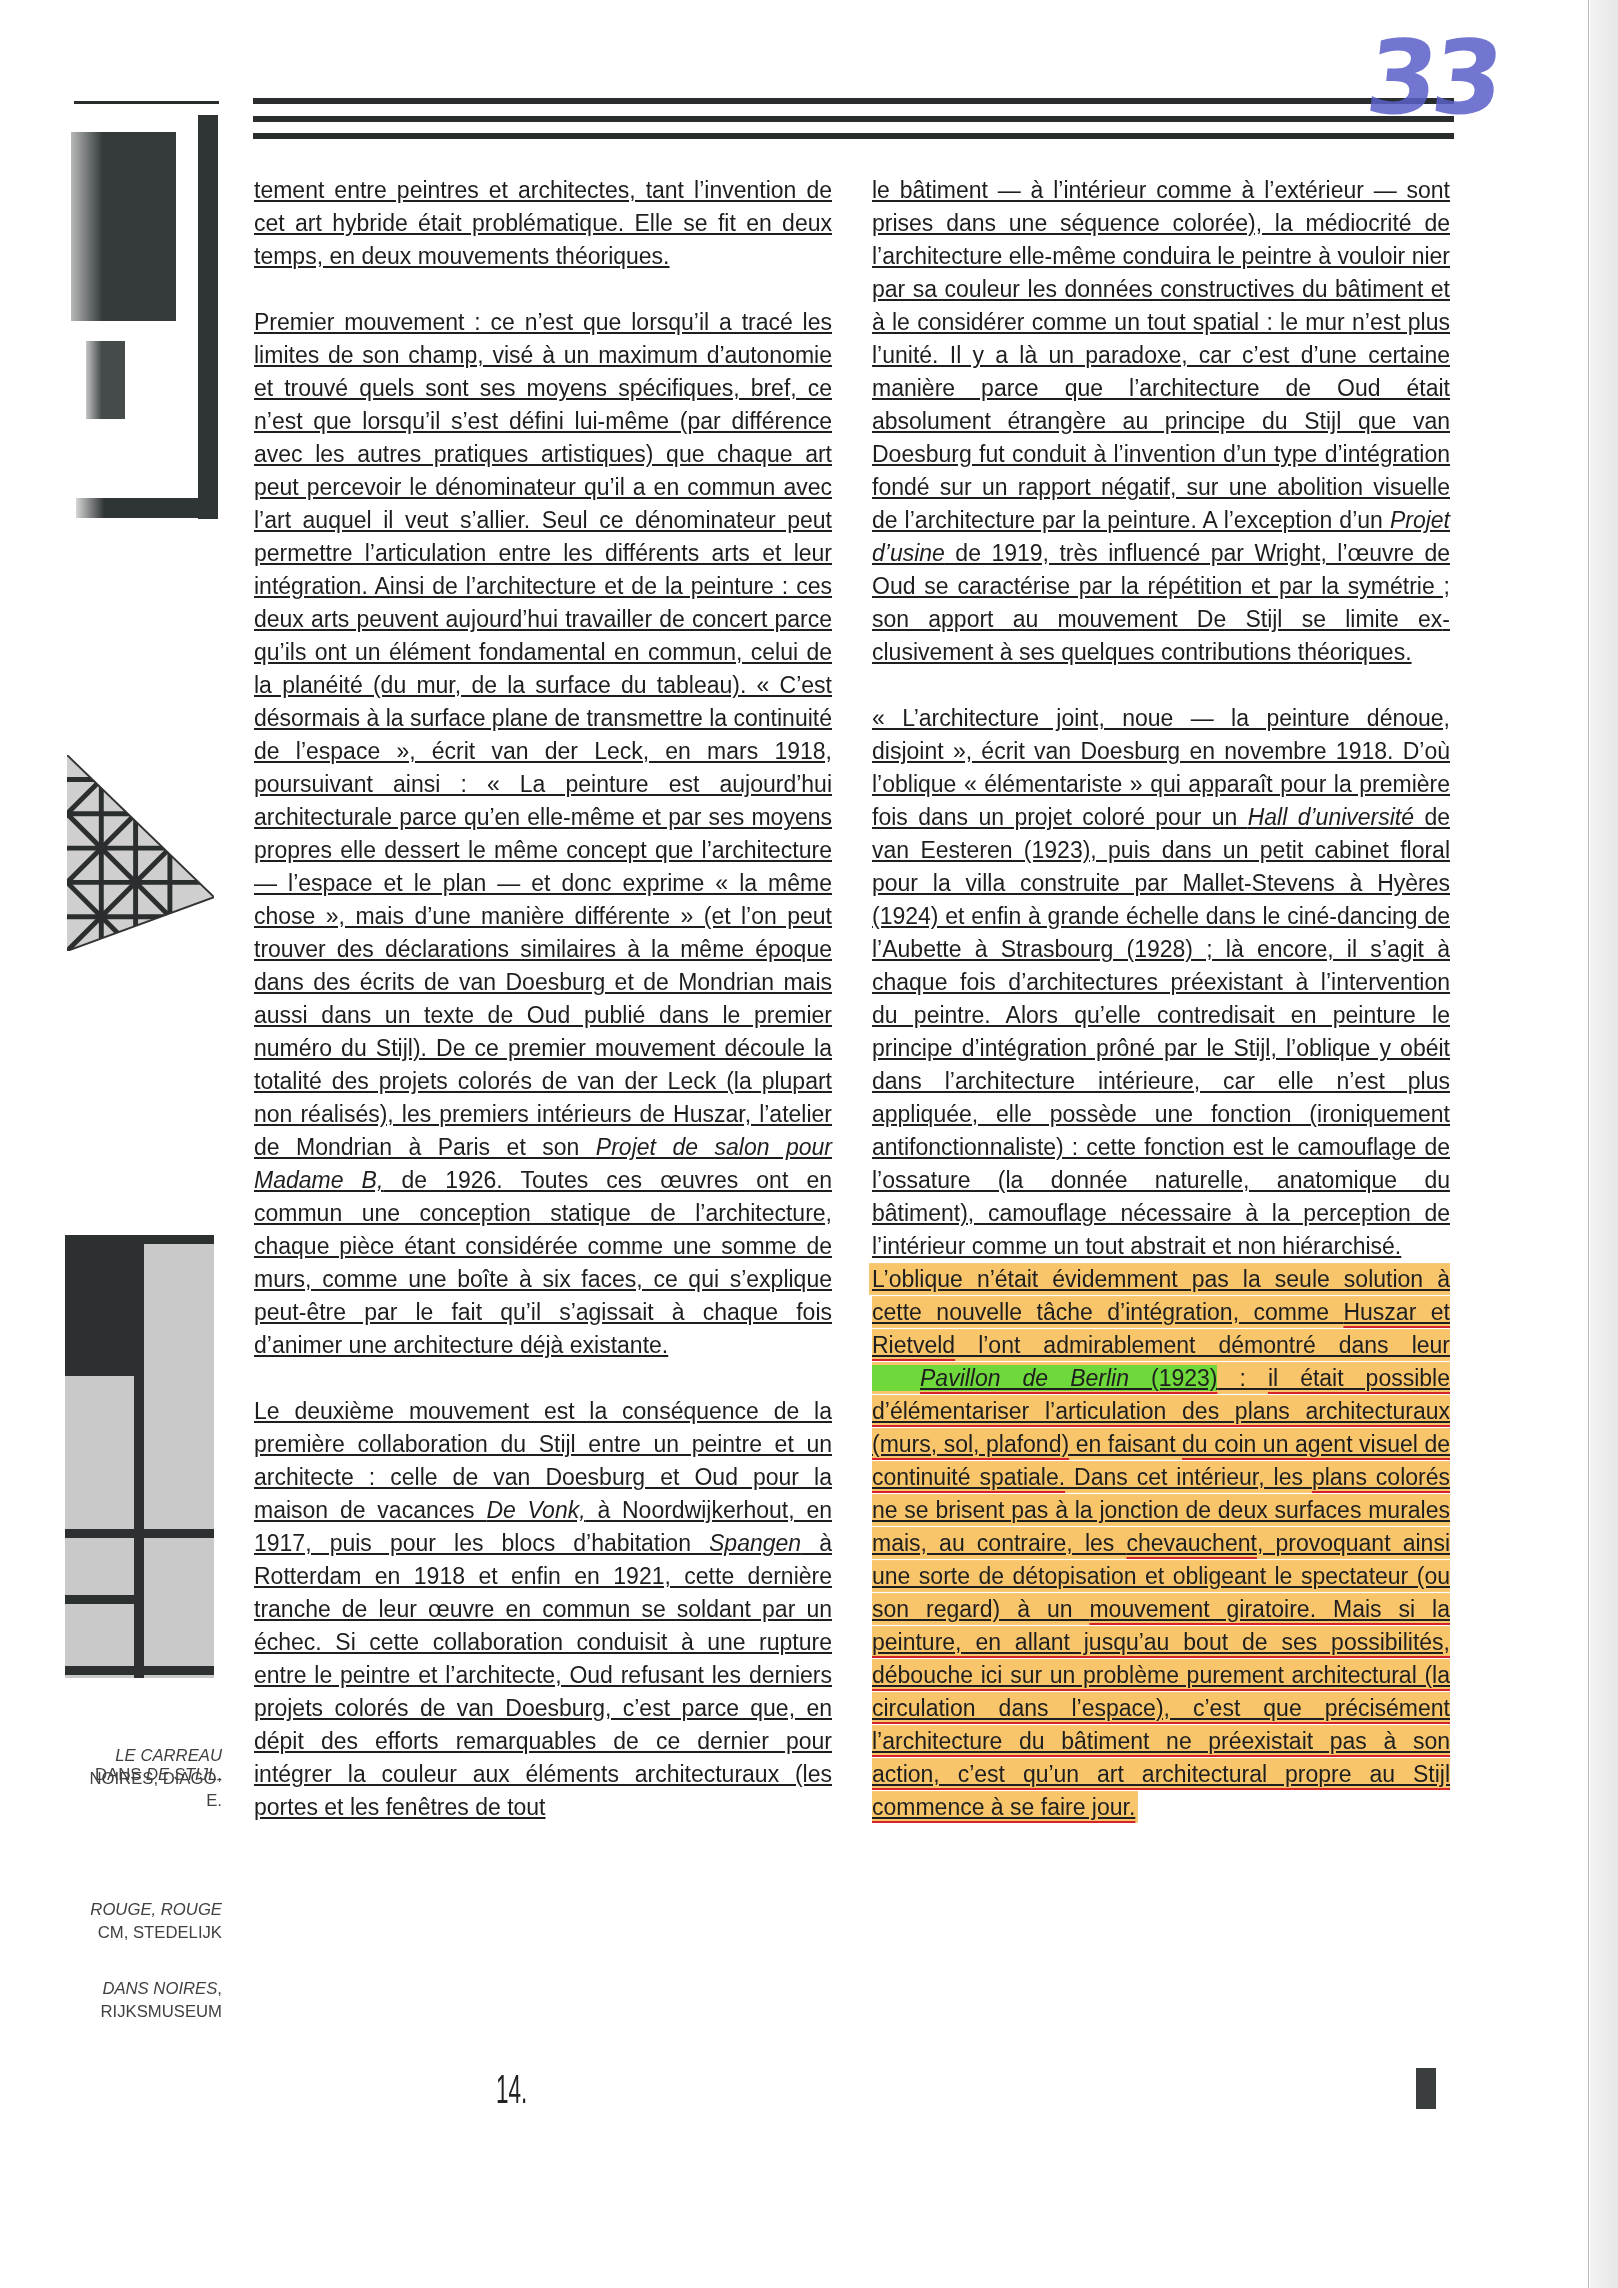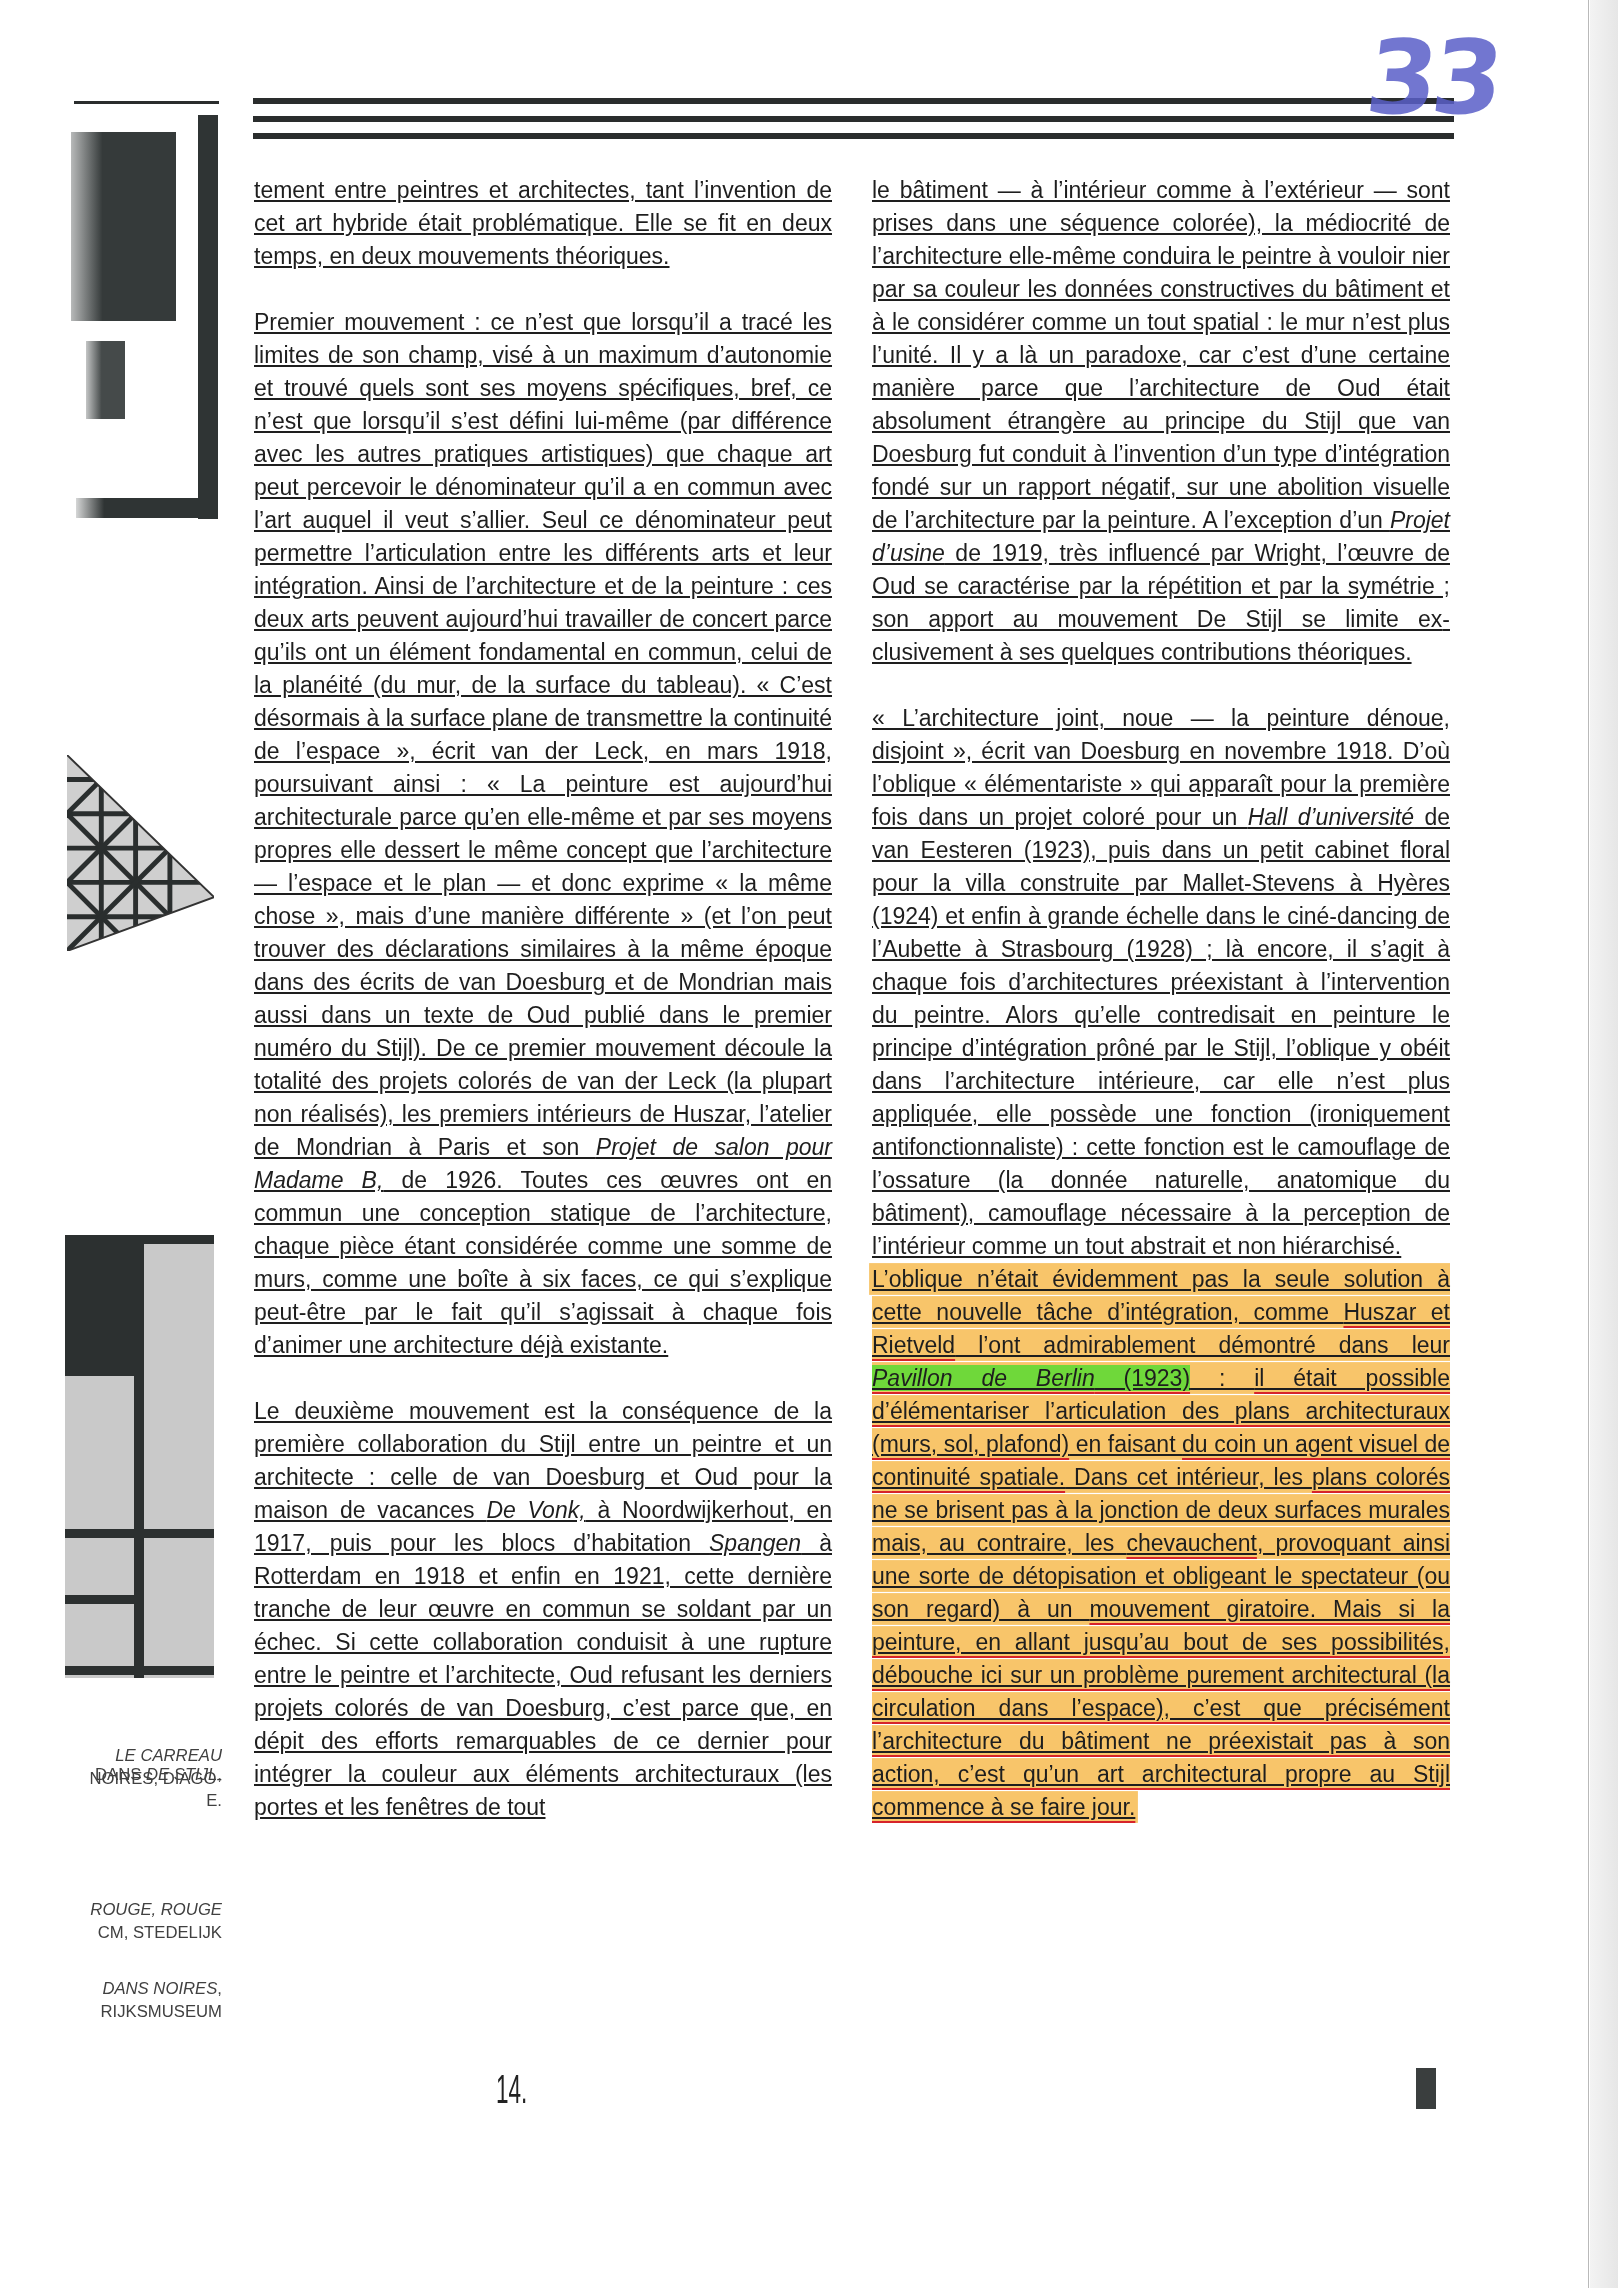--- a/index.html
+++ b/index.html
@@ -33,21 +33,21 @@
   .caption i { font-style:italic; }
 
   
   .col { position:absolute; top:174px; width:578px; font-size:23px; line-height:33px; text-align:justify; hyphens:manual;text-decoration:underline; }
   .col-left { left:254px; }
   .col-right { left:872px; }
   .col p { margin:0 0 33px 0; }
   .col em { font-style:italic; }
 
   .hl { background:#f8c56a; box-shadow:0 0 0 2.9px #f8c56a; }
-  .hl-green { background:#6fd83a; }
+  .hl-green { background:#6fd83a;padding-left:48px; }
   .ul { text-decoration:underline; text-decoration-color:#d6232a; text-decoration-thickness:2px; text-underline-offset:5.9px; }
 
   .page-number { position:absolute; left:496px; top:2066px; font-family:"Liberation Sans Narrow","Liberation Sans", sans-serif; font-size:41px; transform:scaleX(.55); transform-origin:left; color:#222; }
   .end-square { position:absolute; left:1416px; top:2068px; width:19.6px; height:41px; background:#3a3e3e; }
 </style>
 </head>
 <body>
 
 <div class="right-shadow"></div>
 <div class="right-edge"></div>

